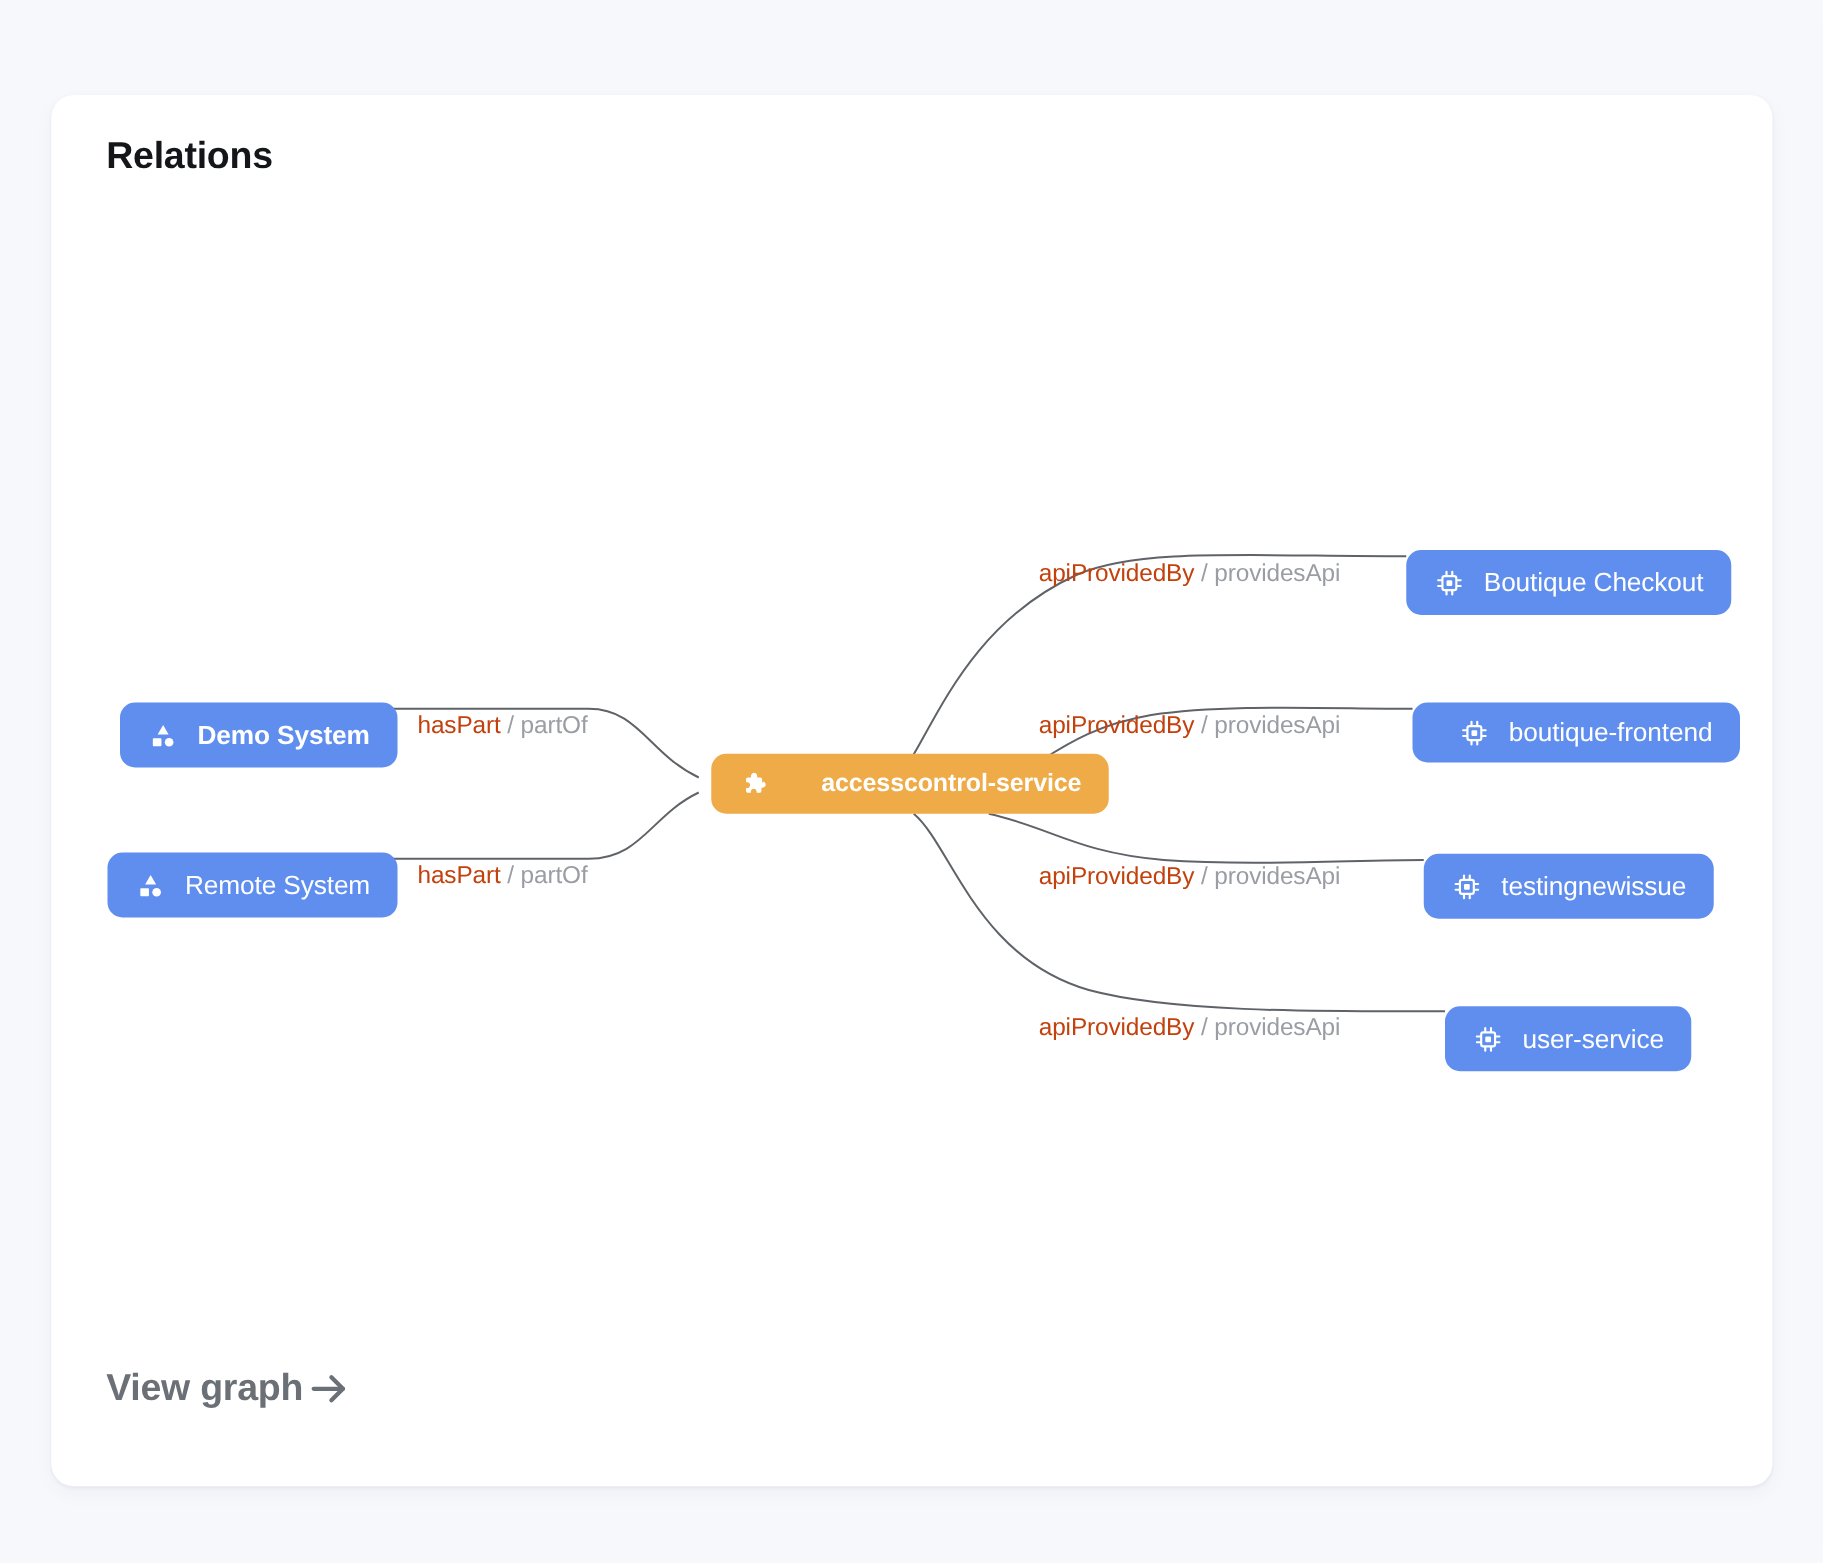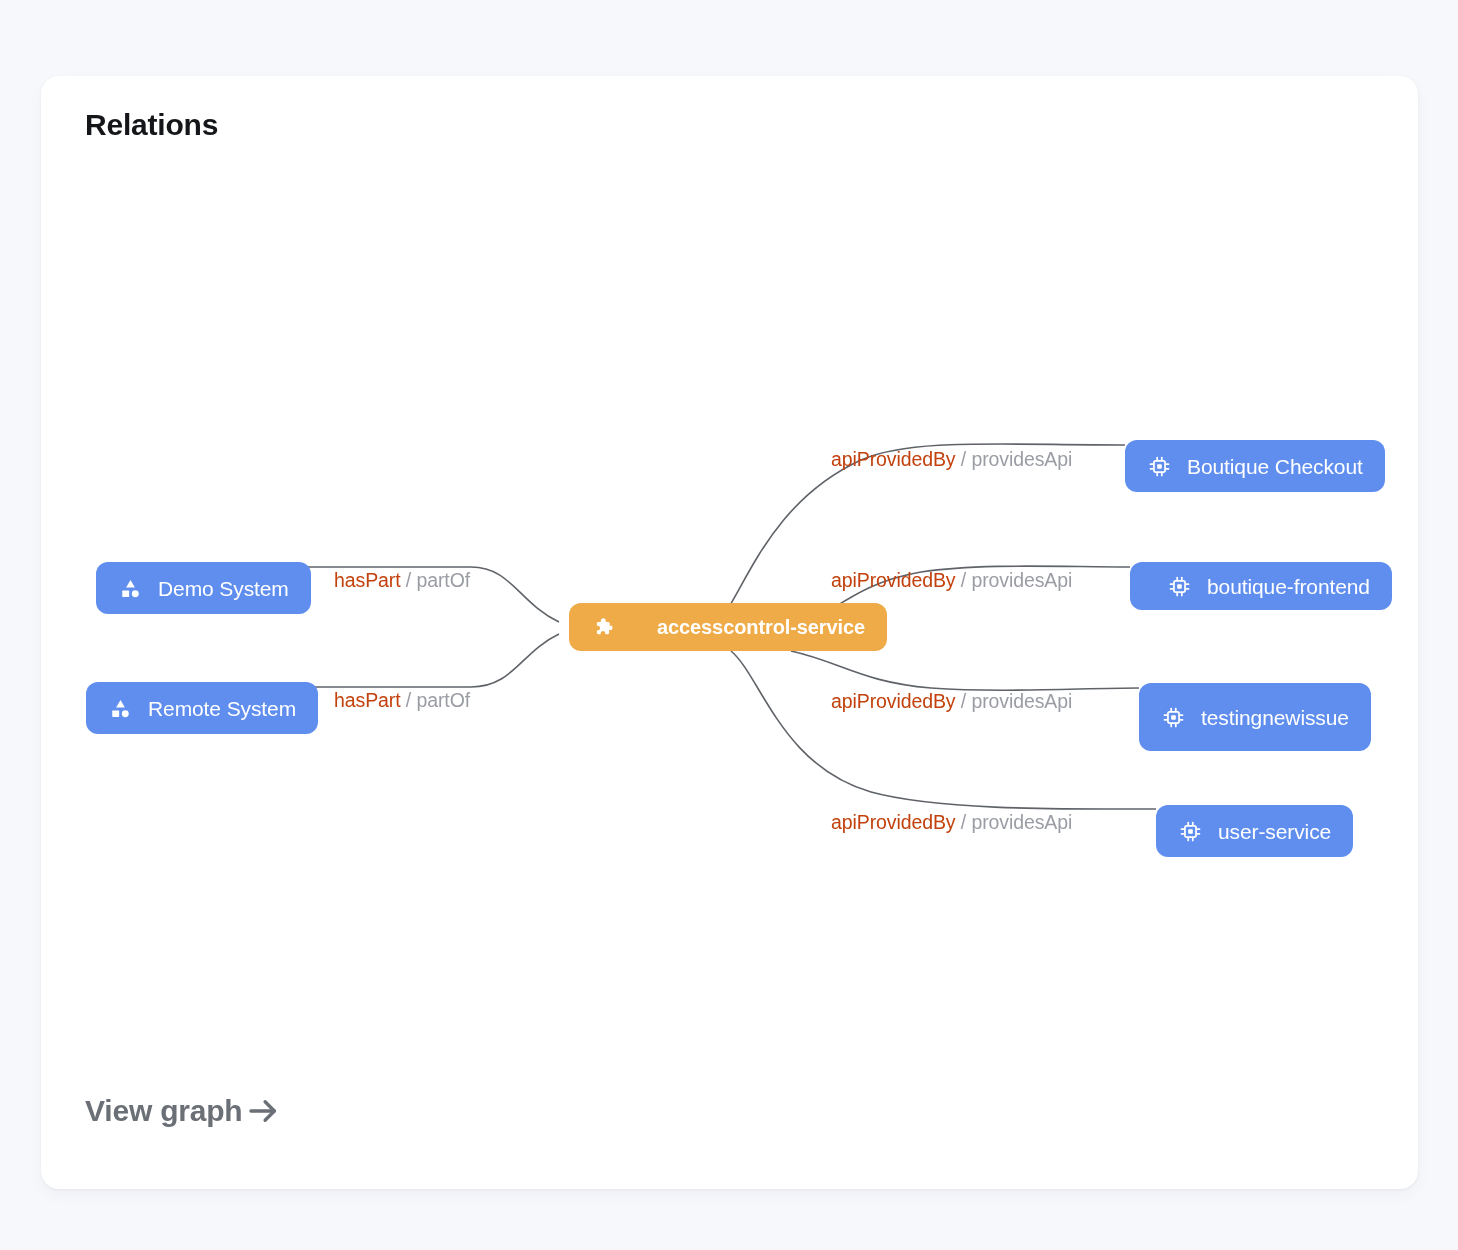--- a/index.html
+++ b/index.html
@@ -148,21 +148,21 @@
         </svg>
       <div id="nodes-layer">
           <div class="node orange" style="left: 528px; top: 527px; min-width: 278px; height: 48px; gap: 26px;">
             <span class="node-icon">
               <svg width="22" height="22" viewBox="0 0 24 24" fill="#ffffff">
                 <path d="M20.5 11h-1.2V8.1c0-.9-.7-1.6-1.6-1.6H15V5.3c0-1.5-1.2-2.8-2.7-2.8S9.6 3.8 9.6 5.3v1.2H6.9c-.9 0-1.6.7-1.6 1.6v2.6h1.1c1.3 0 2.4 1.1 2.4 2.5S7.7 15.7 6.4 15.7H5.3v2.6c0 .9.7 1.6 1.6 1.6h2.6v-1.1c0-1.3 1.1-2.4 2.5-2.4s2.5 1.1 2.5 2.4v1.1h2.6c.9 0 1.6-.7 1.6-1.6v-2.9h1.2c1.4 0 2.5-1.2 2.5-2.7s-1.1-2.7-2.5-2.7z"></path>
               </svg>
             </span>
             <span class="node-label">accesscontrol-service</span>
           </div>
-          <div class="node blue" style="left: 55px; top: 465px; min-width: 195px; height: 52px;">
+          <div class="node blue" style="left: 55px; top: 465px; min-width: 195px; height: 52px; font-weight: bold;">
             <span class="node-icon">
               <svg width="23" height="23" viewBox="0 0 24 24" fill="#ffffff">
                 <path d="M12 3.2 L16.6 11 L7.4 11 Z"></path>
                 <rect x="3.4" y="14.2" width="7.2" height="6.6" rx="0.7"></rect>
                 <circle cx="17" cy="17.5" r="3.6"></circle>
               </svg>
             </span>
             <span class="node-label">Demo System</span>
           </div>
           <div class="node blue" style="left: 45px; top: 585px; min-width: 214px; height: 52px; justify-content: space-between;">
@@ -202,21 +202,21 @@
                 <line x1="9.6" y1="18.8" x2="9.6" y2="21.4"></line>
                 <line x1="14.4" y1="18.8" x2="14.4" y2="21.4"></line>
                 <line x1="2.6" y1="9.6" x2="5.2" y2="9.6"></line>
                 <line x1="2.6" y1="14.4" x2="5.2" y2="14.4"></line>
                 <line x1="18.8" y1="9.6" x2="21.4" y2="9.6"></line>
                 <line x1="18.8" y1="14.4" x2="21.4" y2="14.4"></line>
               </svg>
             </span>
             <span class="node-label">boutique-frontend</span>
           </div>
-          <div class="node blue" style="left: 1098px; top: 586px; min-width: 218px; height: 68px;">
+          <div class="node blue" style="left: 1098px; top: 586px; min-width: 218px; height: 52px;">
             <span class="node-icon">
               <svg width="23" height="23" viewBox="0 0 24 24" fill="none" stroke="#ffffff" stroke-width="1.8" stroke-linecap="round" stroke-linejoin="round">
                 <rect x="6.2" y="6.2" width="11.6" height="11.6" rx="1.8"></rect>
                 <rect x="9.6" y="9.6" width="4.8" height="4.8" rx="1" fill="#ffffff" stroke="none"></rect>
                 <line x1="9.6" y1="2.6" x2="9.6" y2="5.2"></line>
                 <line x1="14.4" y1="2.6" x2="14.4" y2="5.2"></line>
                 <line x1="9.6" y1="18.8" x2="9.6" y2="21.4"></line>
                 <line x1="14.4" y1="18.8" x2="14.4" y2="21.4"></line>
                 <line x1="2.6" y1="9.6" x2="5.2" y2="9.6"></line>
                 <line x1="2.6" y1="14.4" x2="5.2" y2="14.4"></line>

